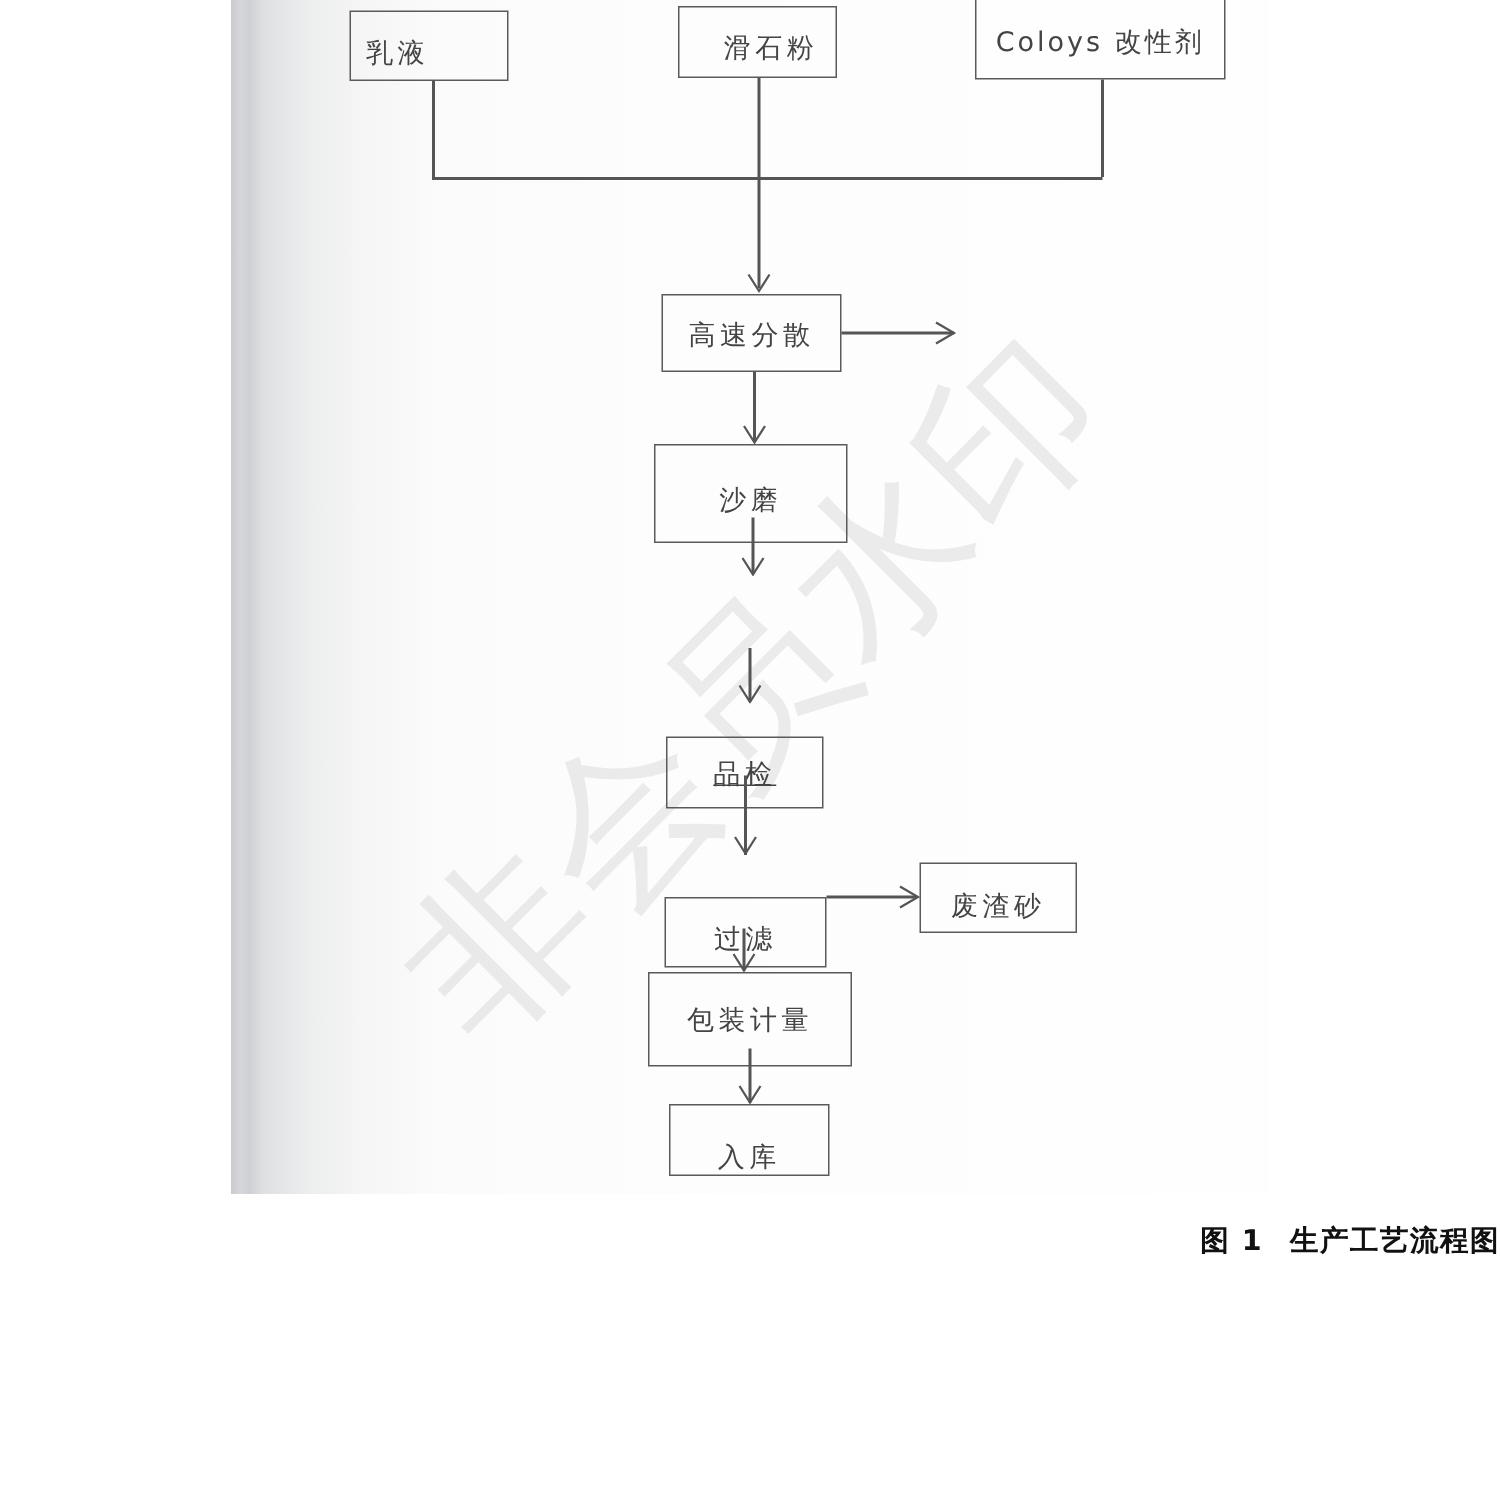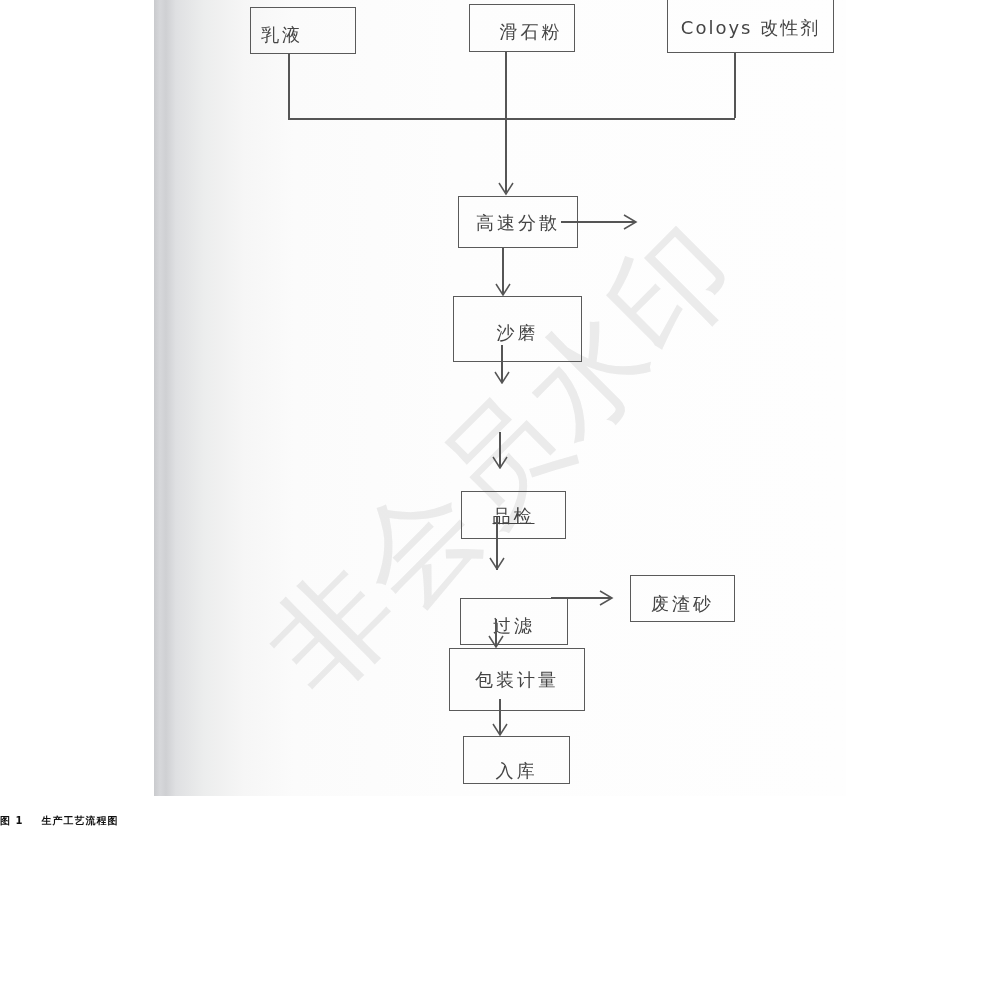--- a/index.html
+++ b/index.html
@@ -8,28 +8,28 @@
       font-family: "DejaVu Sans", "Liberation Sans", sans-serif;
     }
     .scan {
       position:absolute; left:154px; top:0; width:692px; height:796px;
       background: linear-gradient(to right, #c9cacd 0px, #d6d7da 6px, #cfd0d3 12px, #dfe0e2 22px, #eceded 50px, #f6f6f6 90px, #fbfbfb 140px, #fdfdfd 300px, #fefefe 100%);
       overflow:hidden;
     }
     .box {
       position:absolute; border:1.5px solid #5a5a5a; background:transparent; box-sizing:border-box;
       display:flex; align-items:center; justify-content:center;
-      color:#444; font-size:18px; letter-spacing:3px;margin-left:17px;
+      color:#444; font-size:18px; letter-spacing:3px;
     }
     .box span { display:block; padding-top:8px; }
     .line { position:absolute; background:#555; }
     .arrow-down, .arrow-right { position:absolute; }
     .caption {
-      position:absolute; top:814px; left:0; width:1000px; text-align:left;
-      font-size:10px; font-weight:bold; color:#111; letter-spacing:1px;
+      position:absolute; top:814px; left:0; width:1000px; text-align:right;
+      font-size:19px; font-weight:bold; color:#111; letter-spacing:1px;
     }
     .caption .num { margin-right:18px; }
     .watermark {
       position:absolute; left:200px; top:440px; width:640px; text-align:center;
       font-size:118px; color:rgba(200,200,200,0.35); transform:rotate(-45deg); transform-origin:center;
       letter-spacing:2px; pointer-events:none; white-space:nowrap; font-weight:300;
     }
   </style>
 </head>
 <body>

